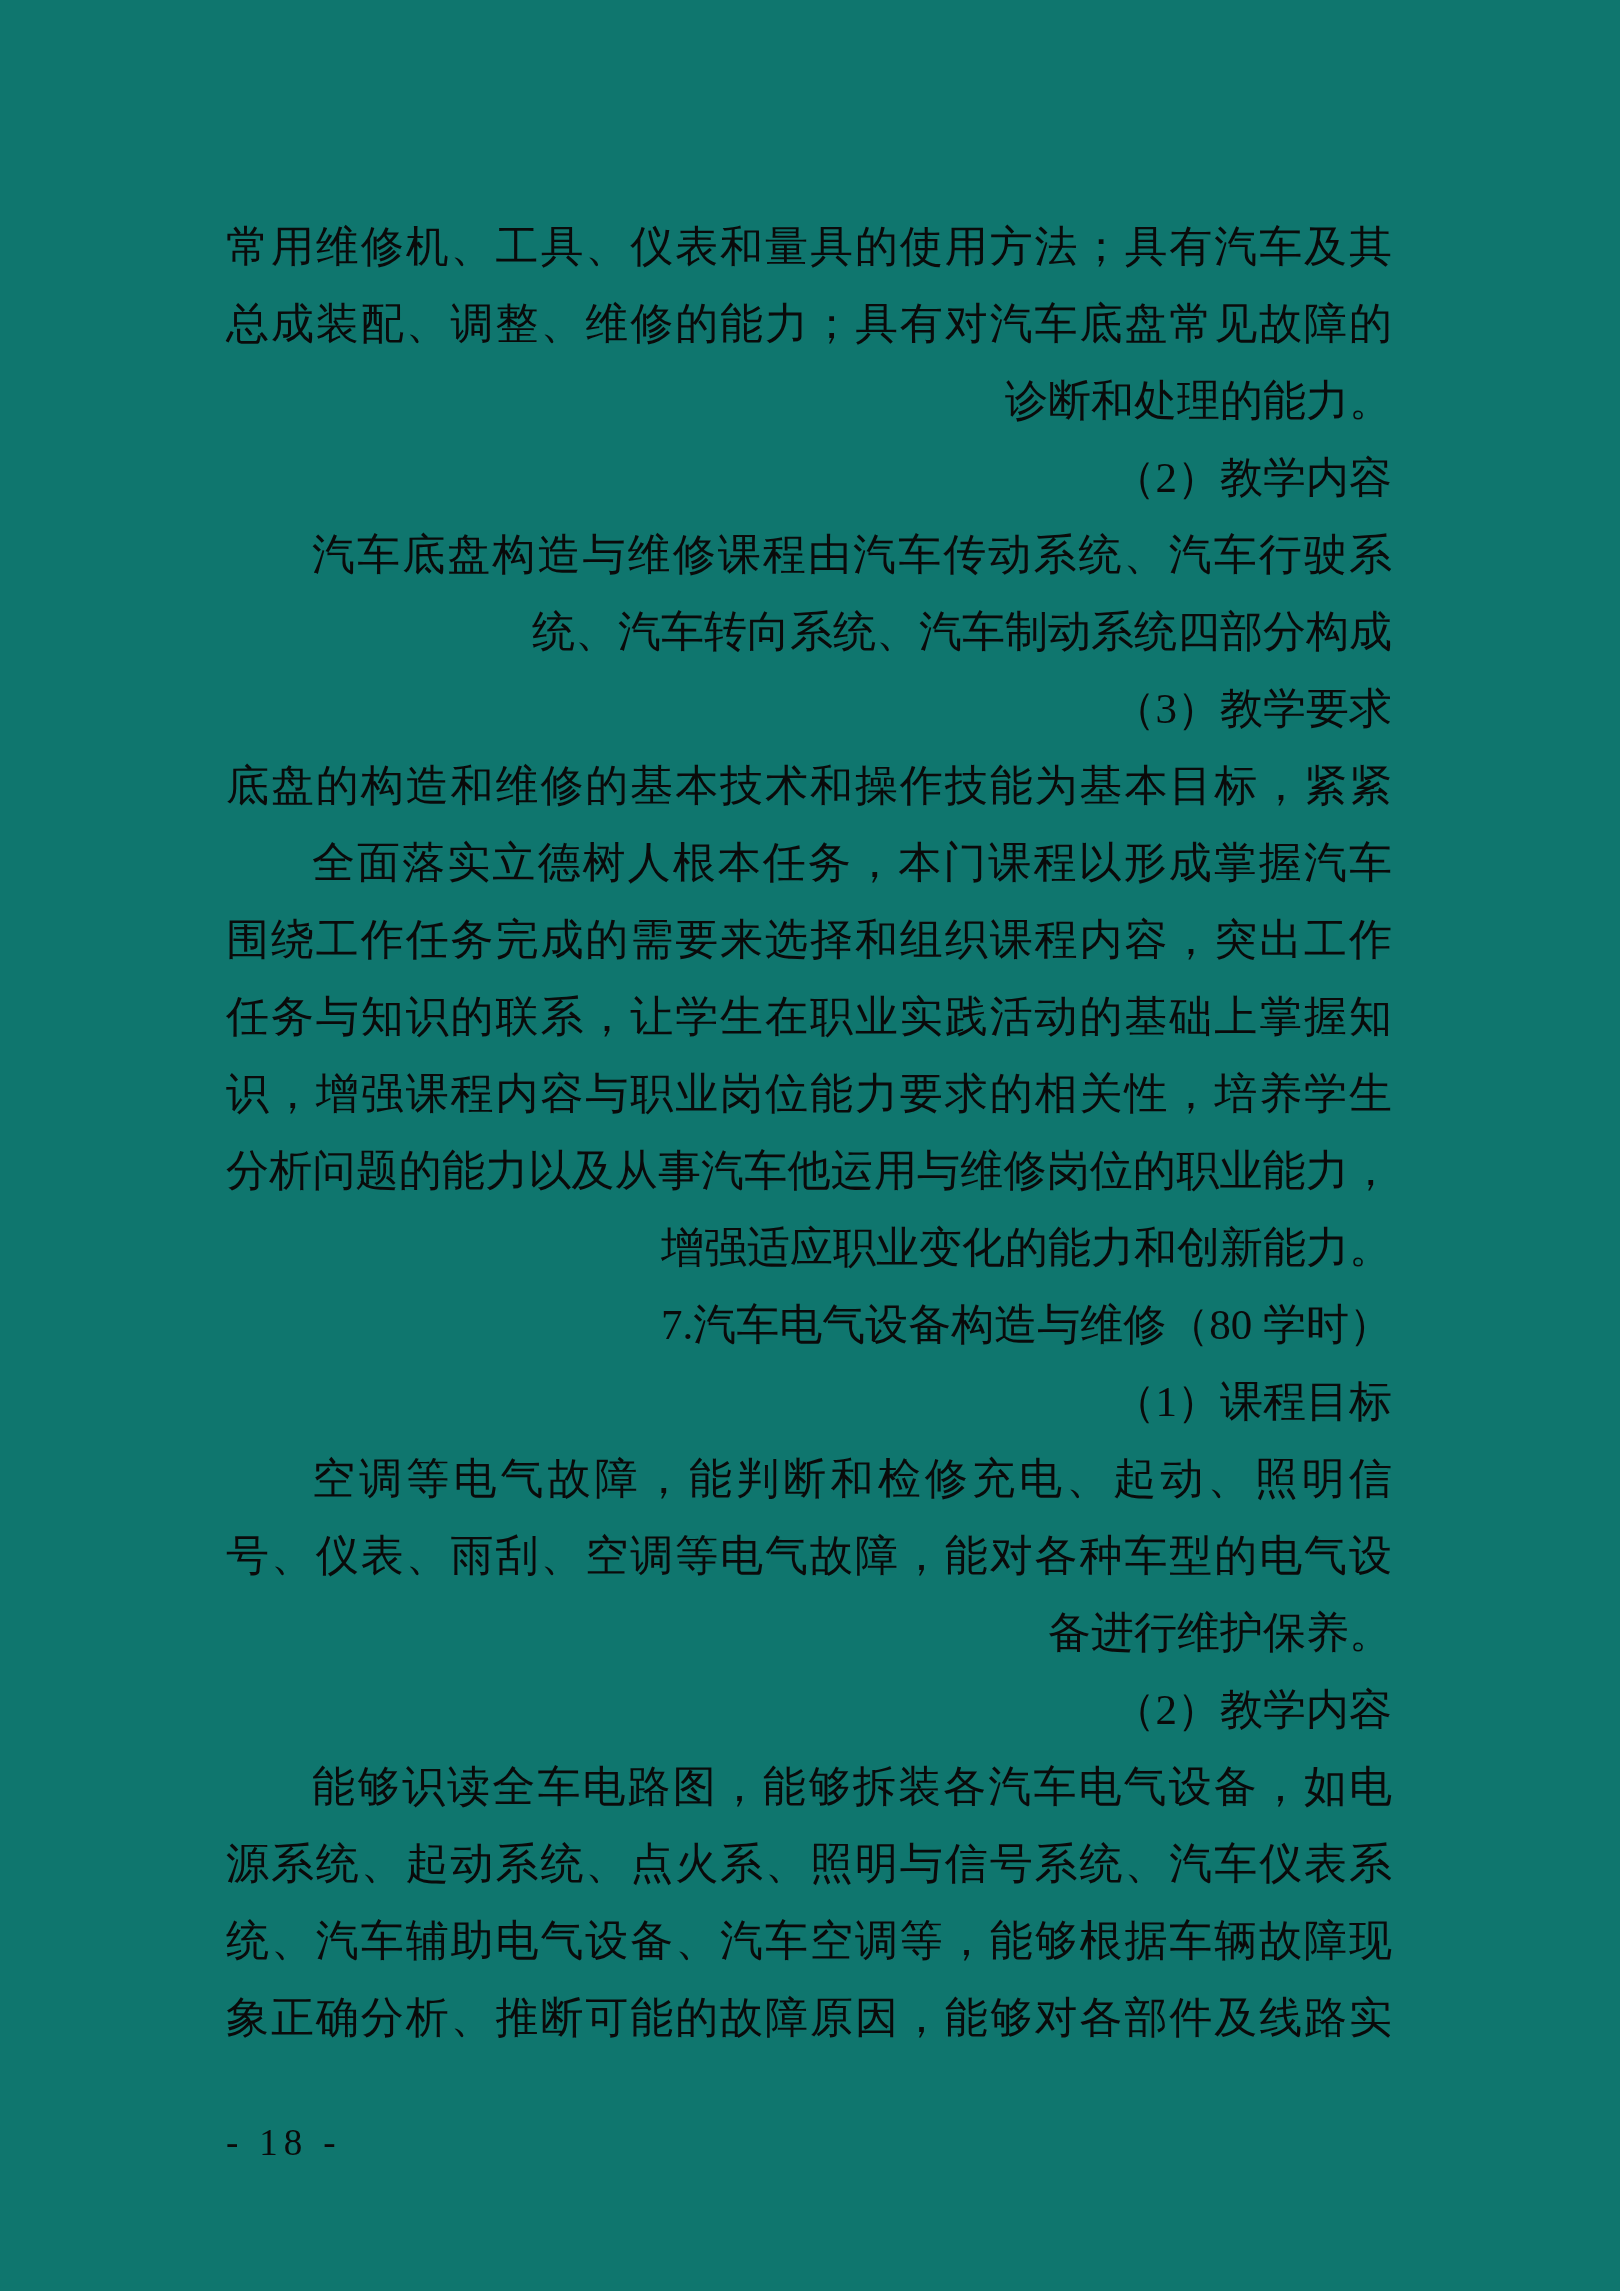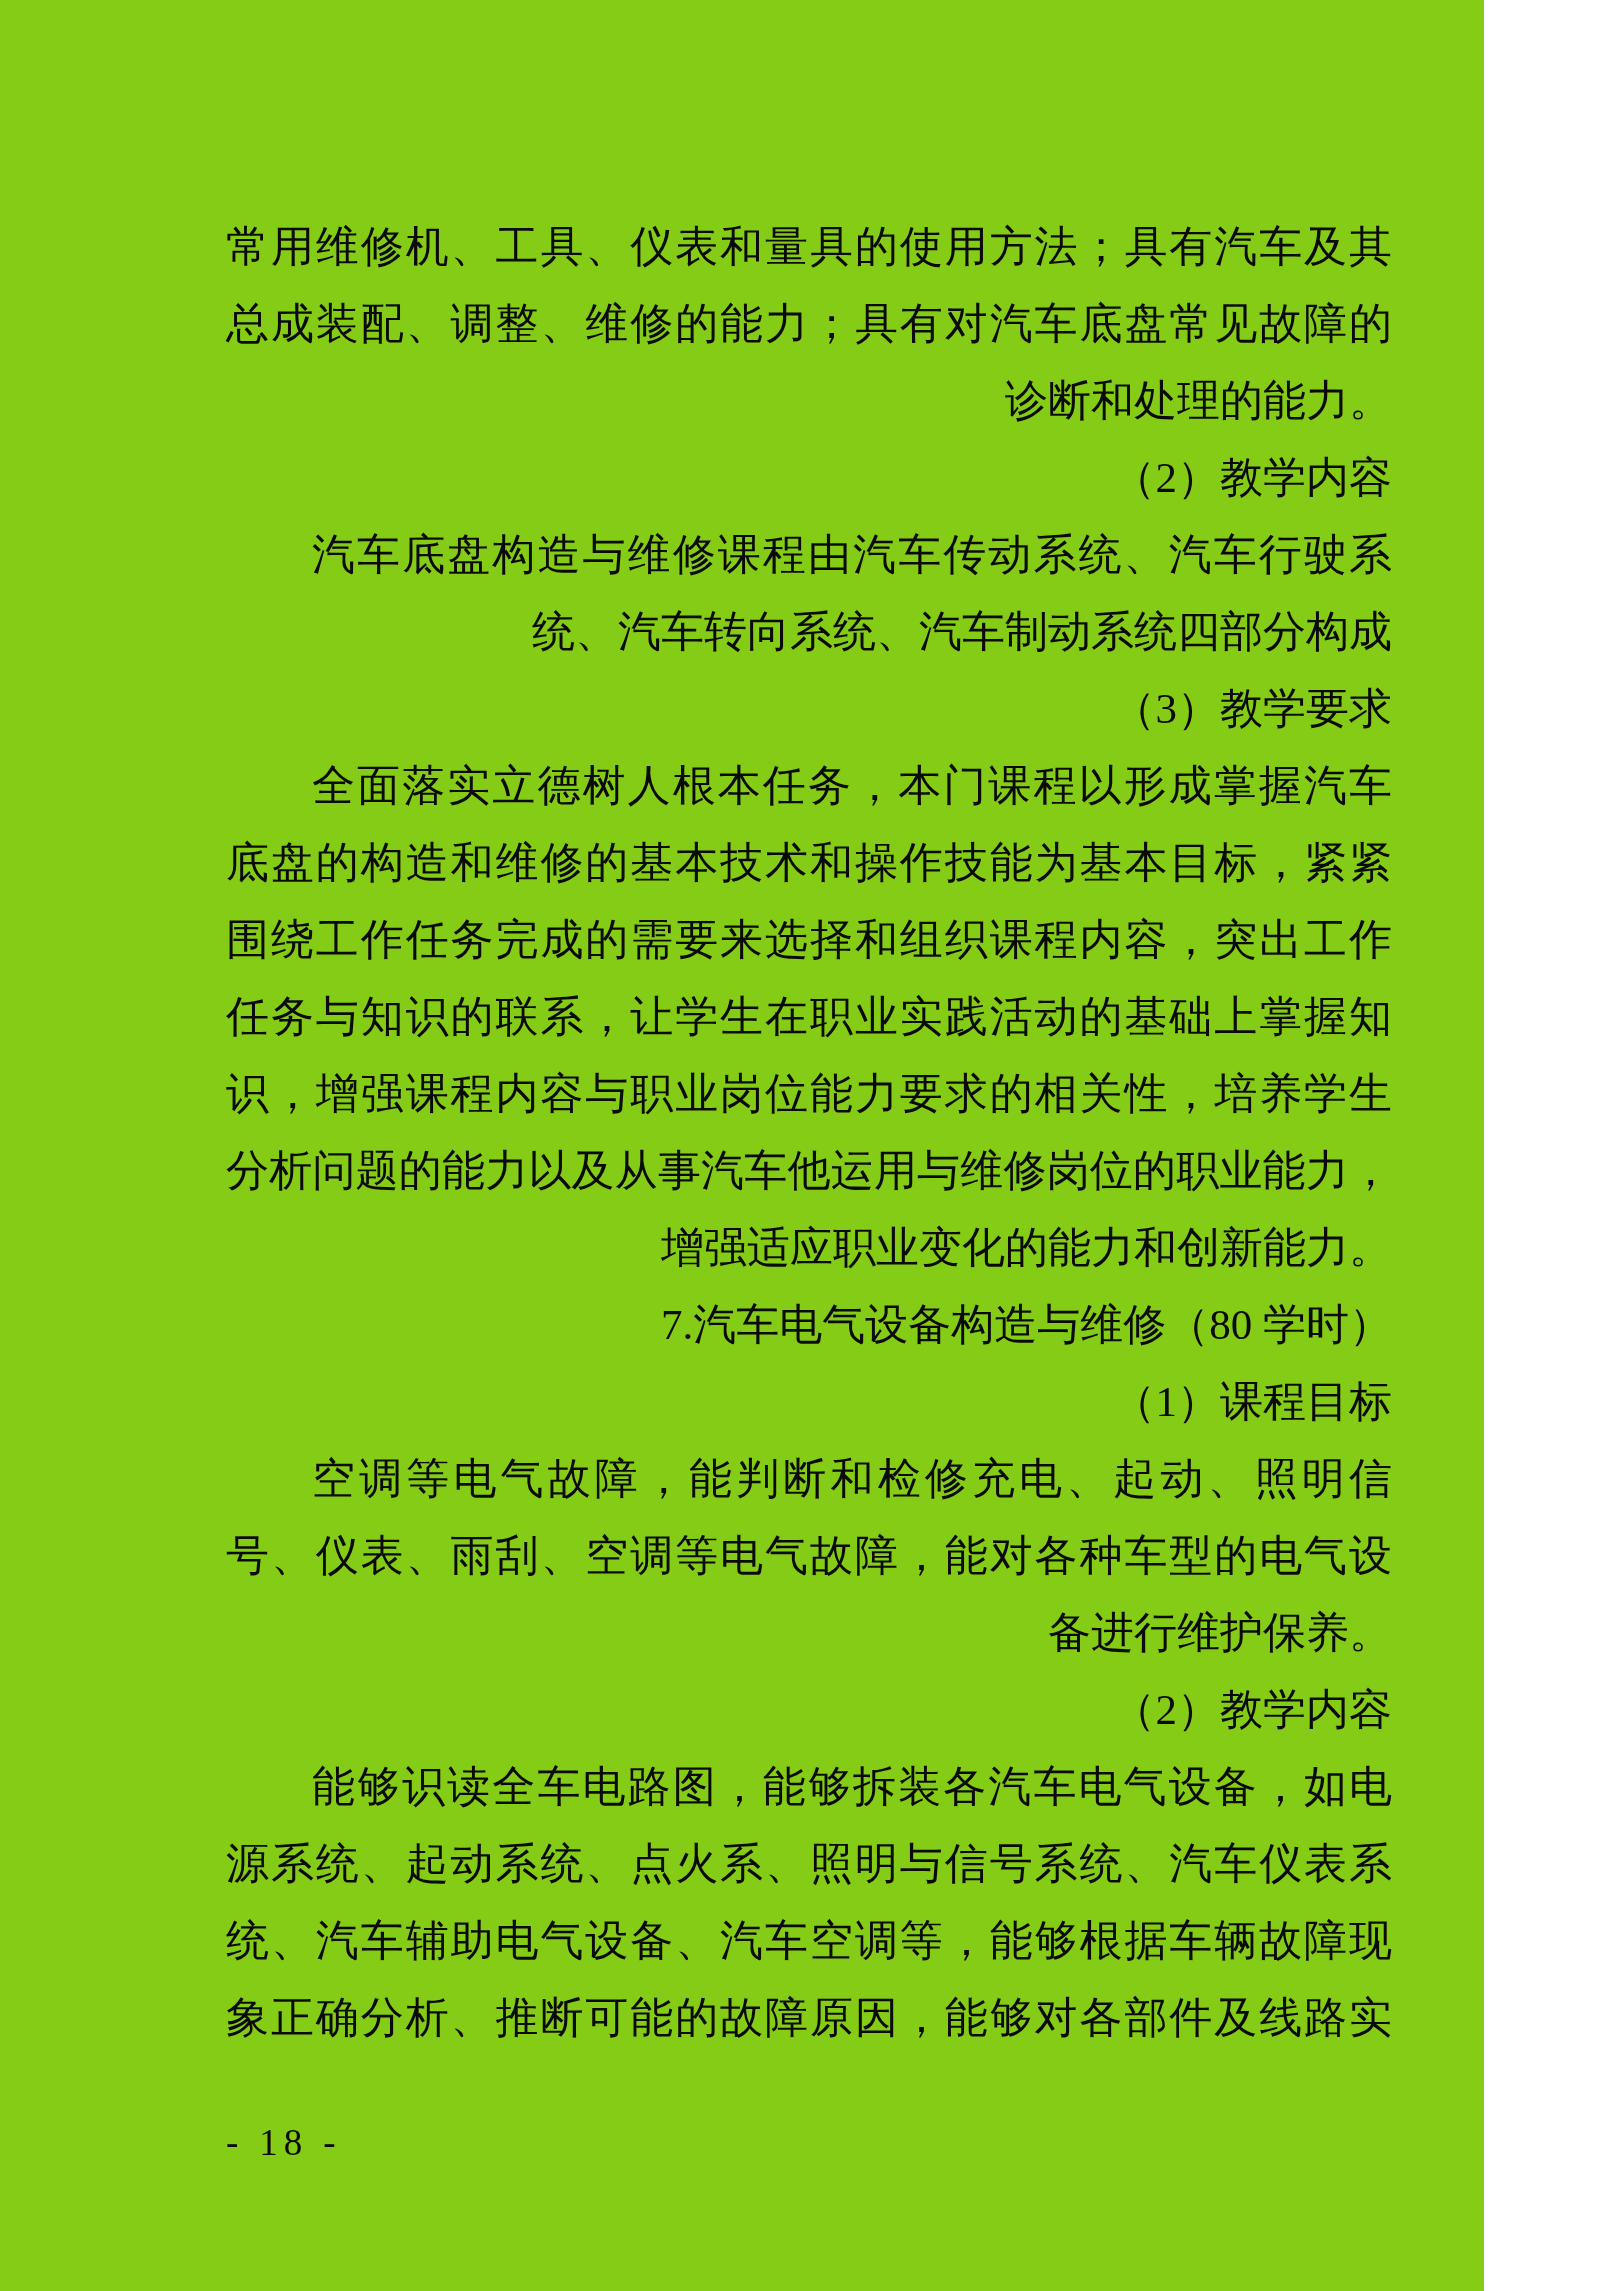--- a/index.html
+++ b/index.html
@@ -2,23 +2,23 @@
 <html><head>
 <meta charset="utf-8">
 <style>
   html, body {
     margin: 0;
     padding: 0;
     background: #ffffff;
   }
   .page {
     position: relative;
-    width: 1484px;
+    width: 1620px;
     height: 2292px;
-    background: #84cc16;
+    background: #0f766e;
     overflow: hidden;
     font-family: "Liberation Serif", "DejaVu Serif", serif;
     color: #0a0a0a;
   }
   .textbody {
     position: absolute;
     left: 226px;
     top: 208px;
     width: 1166px;
     font-size: 43px;
@@ -54,22 +54,22 @@
 
 <div class="page">
   <div class="textbody" id="text-body">
       <div class="line justify">常用维修机、工具、仪表和量具的使用方法；具有汽车及其</div>
       <div class="line justify">总成装配、调整、维修的能力；具有对汽车底盘常见故障的</div>
       <div class="line">诊断和处理的能力。</div>
       <div class="line indent">（2）教学内容</div>
       <div class="line indent justify">汽车底盘构造与维修课程由汽车传动系统、汽车行驶系</div>
       <div class="line">统、汽车转向系统、汽车制动系统四部分构成</div>
       <div class="line indent">（3）教学要求</div>
+      <div class="line justify">底盘的构造和维修的基本技术和操作技能为基本目标，紧紧</div>
       <div class="line indent justify">全面落实立德树人根本任务，本门课程以形成掌握汽车</div>
-      <div class="line justify">底盘的构造和维修的基本技术和操作技能为基本目标，紧紧</div>
       <div class="line justify">围绕工作任务完成的需要来选择和组织课程内容，突出工作</div>
       <div class="line justify">任务与知识的联系，让学生在职业实践活动的基础上掌握知</div>
       <div class="line justify">识，增强课程内容与职业岗位能力要求的相关性，培养学生</div>
       <div class="line justify">分析问题的能力以及从事汽车他运用与维修岗位的职业能力，</div>
       <div class="line">增强适应职业变化的能力和创新能力。</div>
       <div class="line indent"><span class="seg-b">7.汽车电气设备构造与维修</span><span>（80 学时）</span></div>
       <div class="line indent">（1）课程目标</div>
       <div class="line indent justify">空调等电气故障，能判断和检修充电、起动、照明信</div>
       <div class="line justify">号、仪表、雨刮、空调等电气故障，能对各种车型的电气设</div>
       <div class="line">备进行维护保养。</div>

